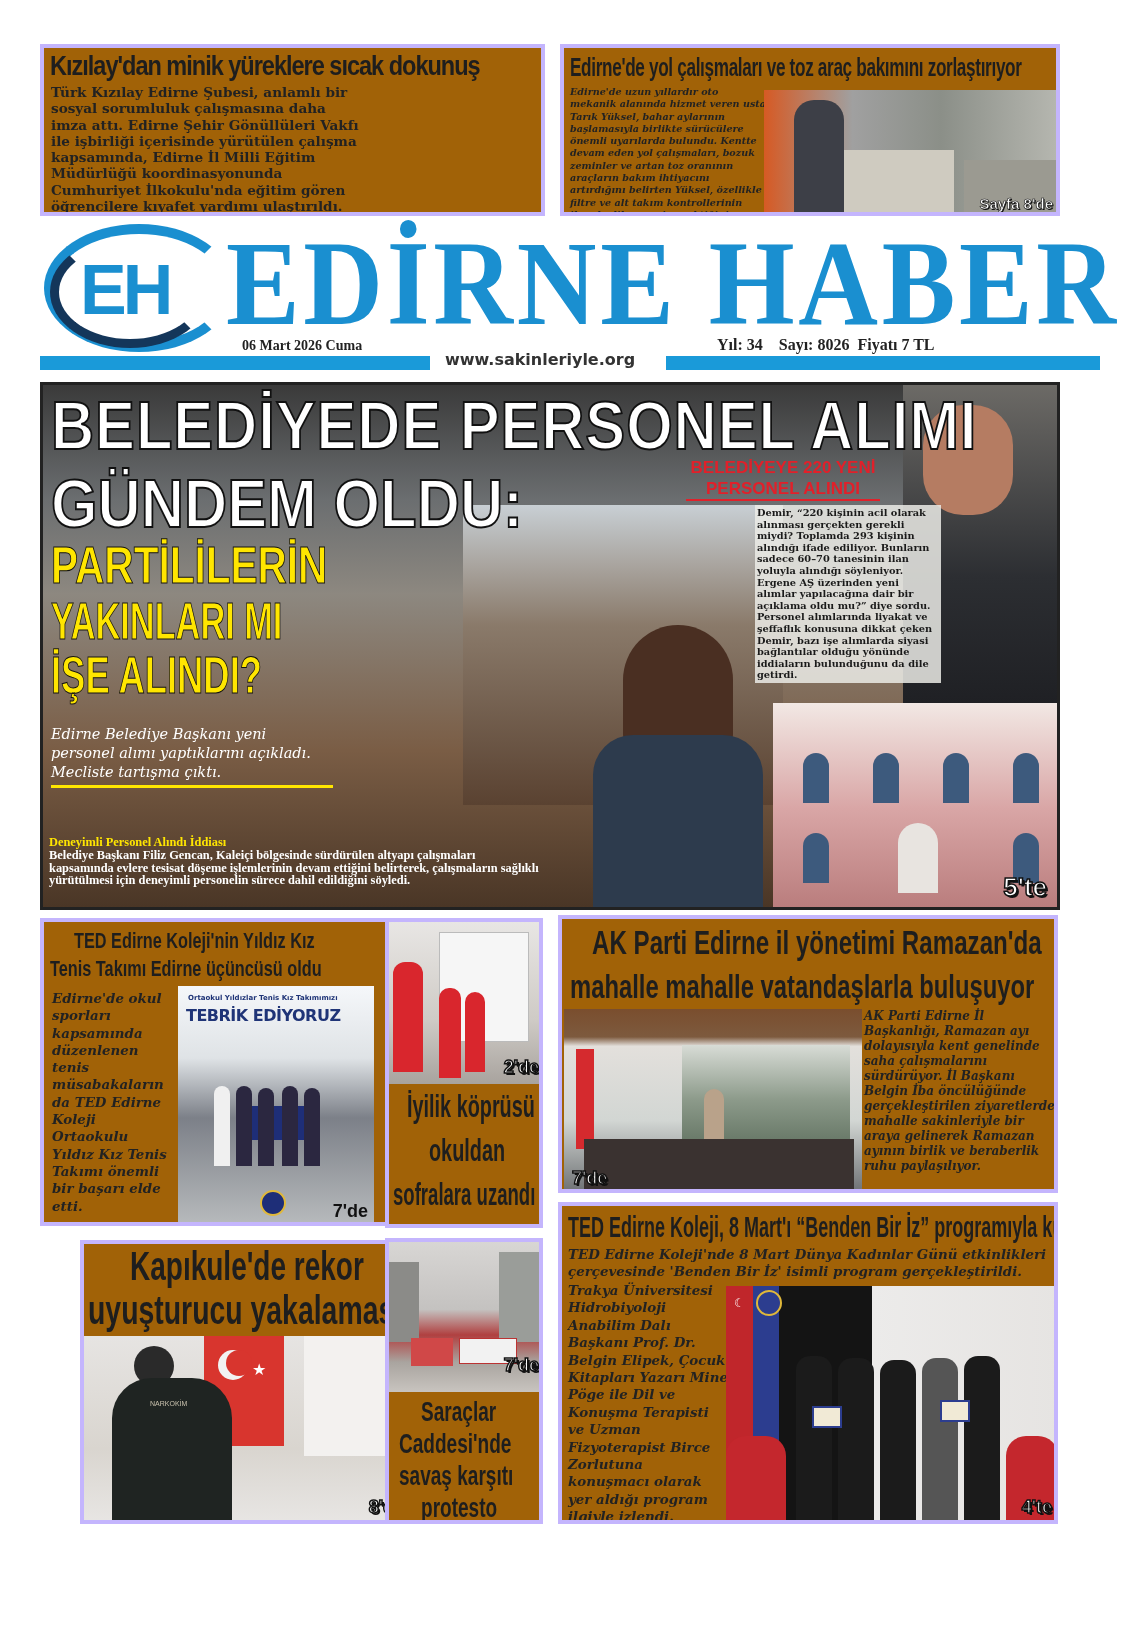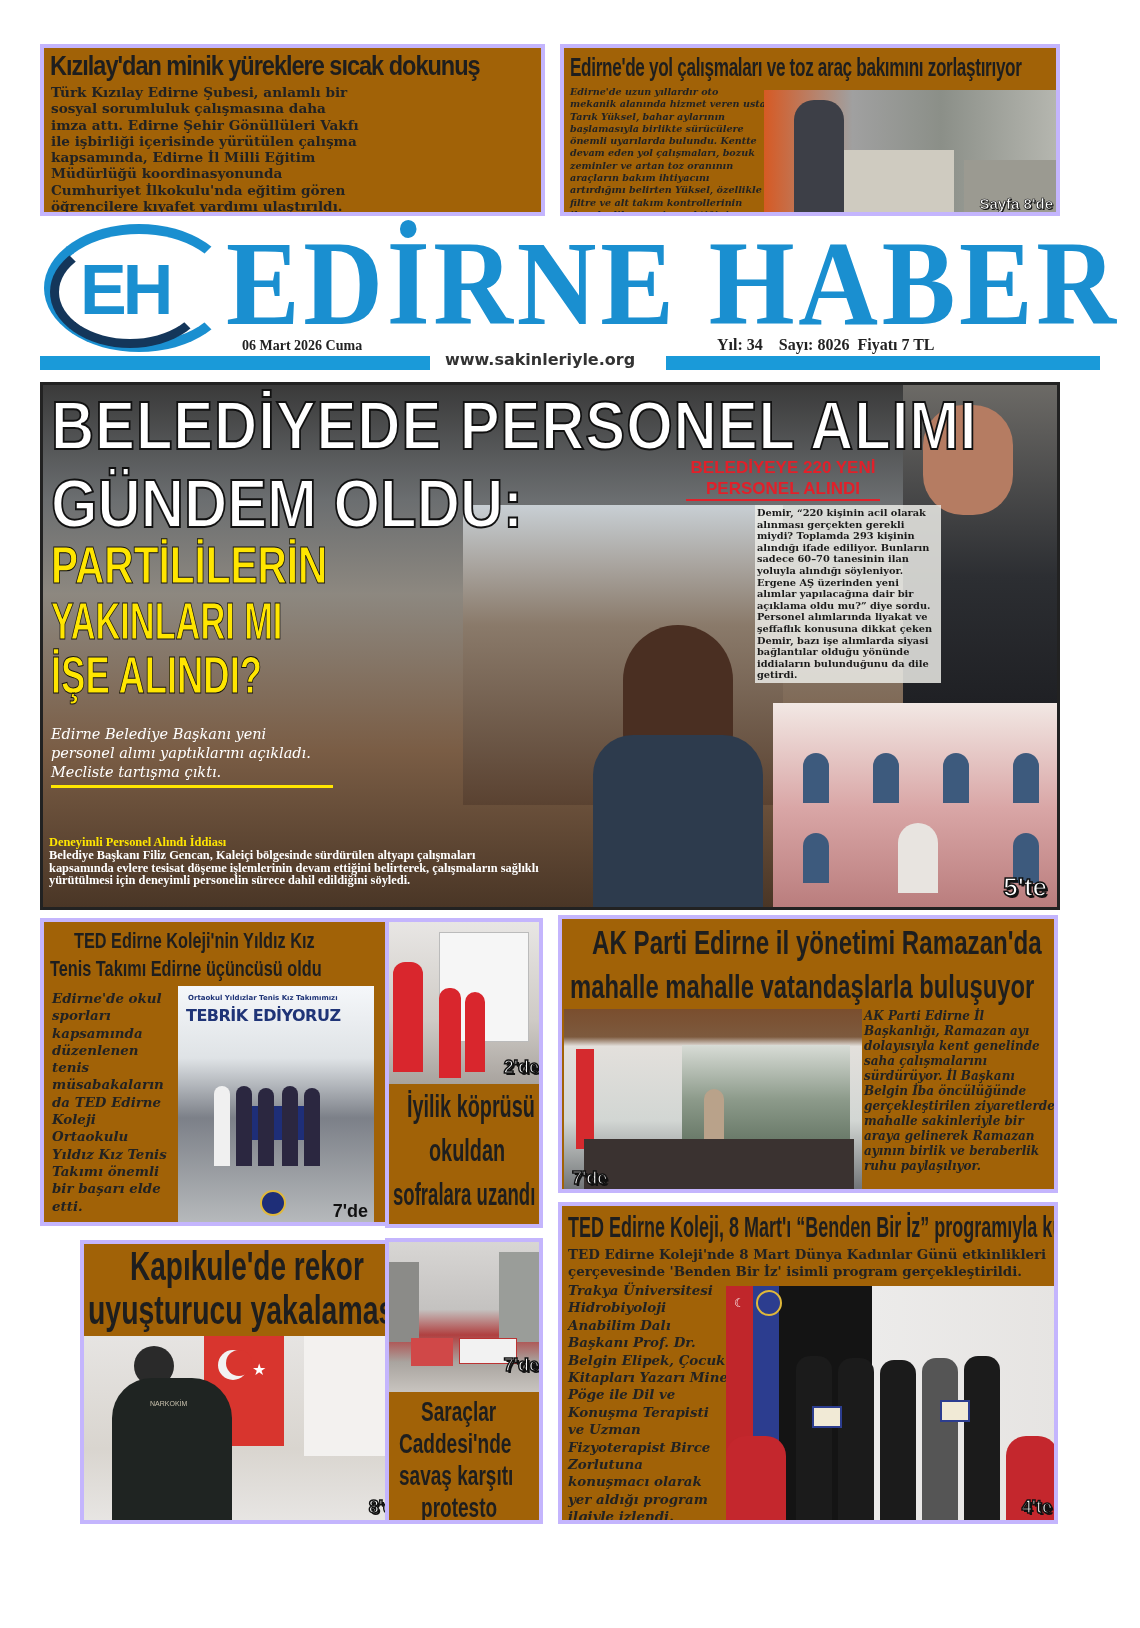--- a/index.html
+++ b/index.html
@@ -157,21 +157,21 @@
     <div class="page-ref" style="right:2px;bottom:16px;font-size:18px;">7'de</div>
   </div>
   <div class="headline" style="position:absolute;left:32px;top:156px;font-size:28px;transform:scaleX(0.68);transform-origin:left top;">Saraçlar</div>
   <div class="headline" style="position:absolute;left:10px;top:188px;font-size:28px;transform:scaleX(0.68);transform-origin:left top;">Caddesi'nde</div>
   <div class="headline" style="position:absolute;left:10px;top:220px;font-size:28px;transform:scaleX(0.68);transform-origin:left top;">savaş karşıtı</div>
   <div class="headline" style="position:absolute;left:32px;top:252px;font-size:28px;transform:scaleX(0.68);transform-origin:left top;">protesto</div>
 </div>
 
 <div class="box" style="left:558px;top:1202px;width:500px;height:322px;">
   <div class="headline" style="position:absolute;left:6px;top:6px;font-size:30px;transform:scaleX(0.6);transform-origin:left top;">TED Edirne Koleji, 8 Mart'ı “Benden Bir İz” programıyla kutladı</div>
-  <div class="body-text" style="position:absolute;left:6px;top:40px;width:488px;font-size:13.4px;line-height:17px;font-weight:bold;">TED Edirne Koleji'nde 8 Mart Dünya Kadınlar Günü etkinlikleri çerçevesinde 'Benden Bir İz' isimli program gerçekleştirildi.</div>
+  <div class="body-text" style="position:absolute;left:6px;top:40px;width:488px;font-size:13.4px;line-height:17px;font-weight:bold;font-style:italic;">TED Edirne Koleji'nde 8 Mart Dünya Kadınlar Günü etkinlikleri çerçevesinde 'Benden Bir İz' isimli program gerçekleştirildi.</div>
   <div class="body-text" style="position:absolute;left:6px;top:76px;width:160px;font-size:13.4px;line-height:17.4px;font-weight:bold;font-style:italic;">Trakya Üniversitesi Hidrobiyoloji Anabilim Dalı Başkanı Prof. Dr. Belgin Elipek, Çocuk Kitapları Yazarı Mine Pöge ile Dil ve Konuşma Terapisti ve Uzman Fizyoterapist Birce Zorlutuna konuşmacı olarak yer aldığı program ilgiyle izlendi.</div>
   <div class="photo" style="left:164px;top:80px;width:332px;height:238px;background:linear-gradient(90deg,#c0262b 0%,#c0262b 8%,#2c3d8f 8%,#2c3d8f 16%,#141414 16%,#141414 44%,#ecebea 44%,#e6e4e2 100%);">
     <div style="position:absolute;left:30px;top:4px;width:26px;height:26px;border-radius:50%;background:#2c3d8f;border:2px solid #e0b83a;"></div>
     <div style="position:absolute;left:8px;top:10px;color:#fff;font-size:12px;">☾</div>
     <div style="position:absolute;left:0;top:150px;width:60px;height:88px;background:#c4272d;border-radius:20px 20px 0 0;"></div>
     <div style="position:absolute;left:280px;top:150px;width:52px;height:88px;background:#c4272d;border-radius:20px 20px 0 0;"></div>
     <div style="position:absolute;left:70px;top:70px;width:36px;height:168px;background:#1b1b1b;border-radius:14px 14px 0 0;"></div>
     <div style="position:absolute;left:112px;top:72px;width:36px;height:166px;background:#1b1b1b;border-radius:14px 14px 0 0;"></div>
     <div style="position:absolute;left:154px;top:74px;width:36px;height:164px;background:#1b1b1b;border-radius:14px 14px 0 0;"></div>
     <div style="position:absolute;left:196px;top:72px;width:36px;height:166px;background:#555;border-radius:14px 14px 0 0;"></div>

